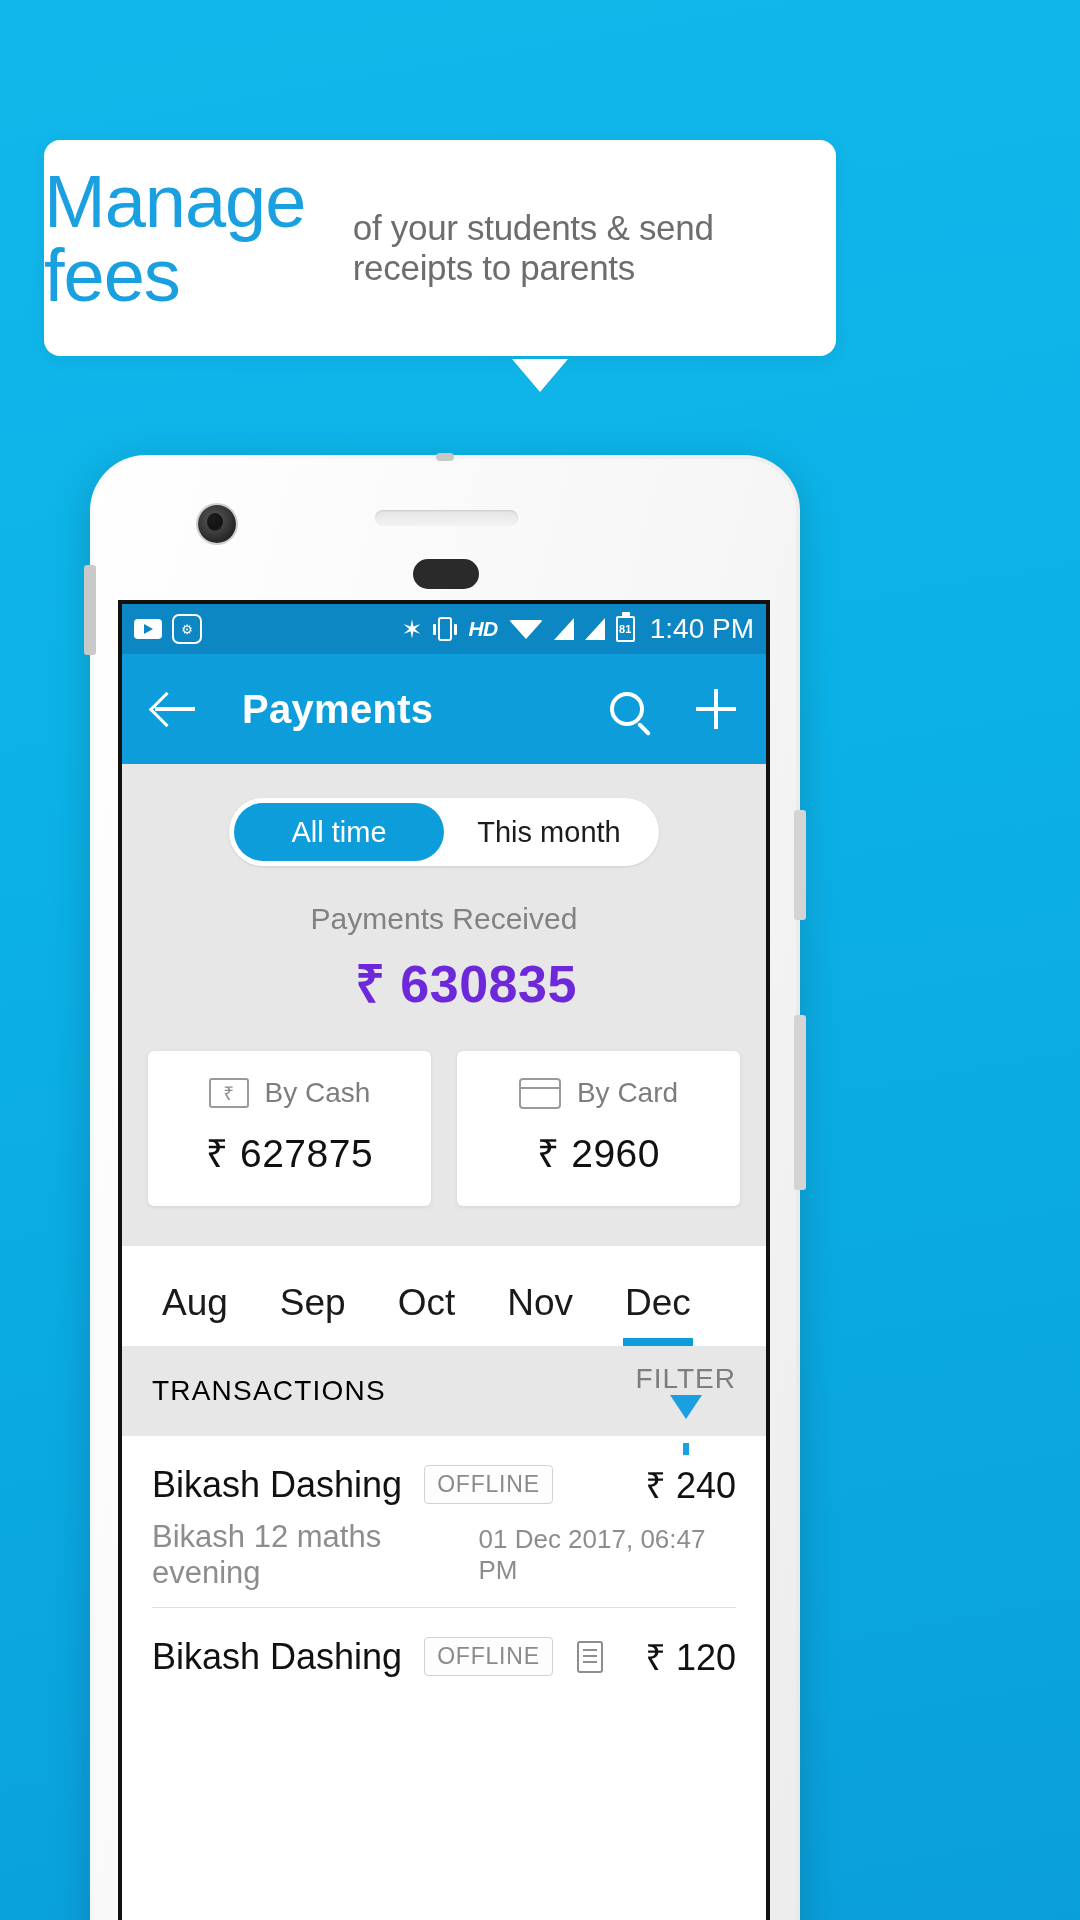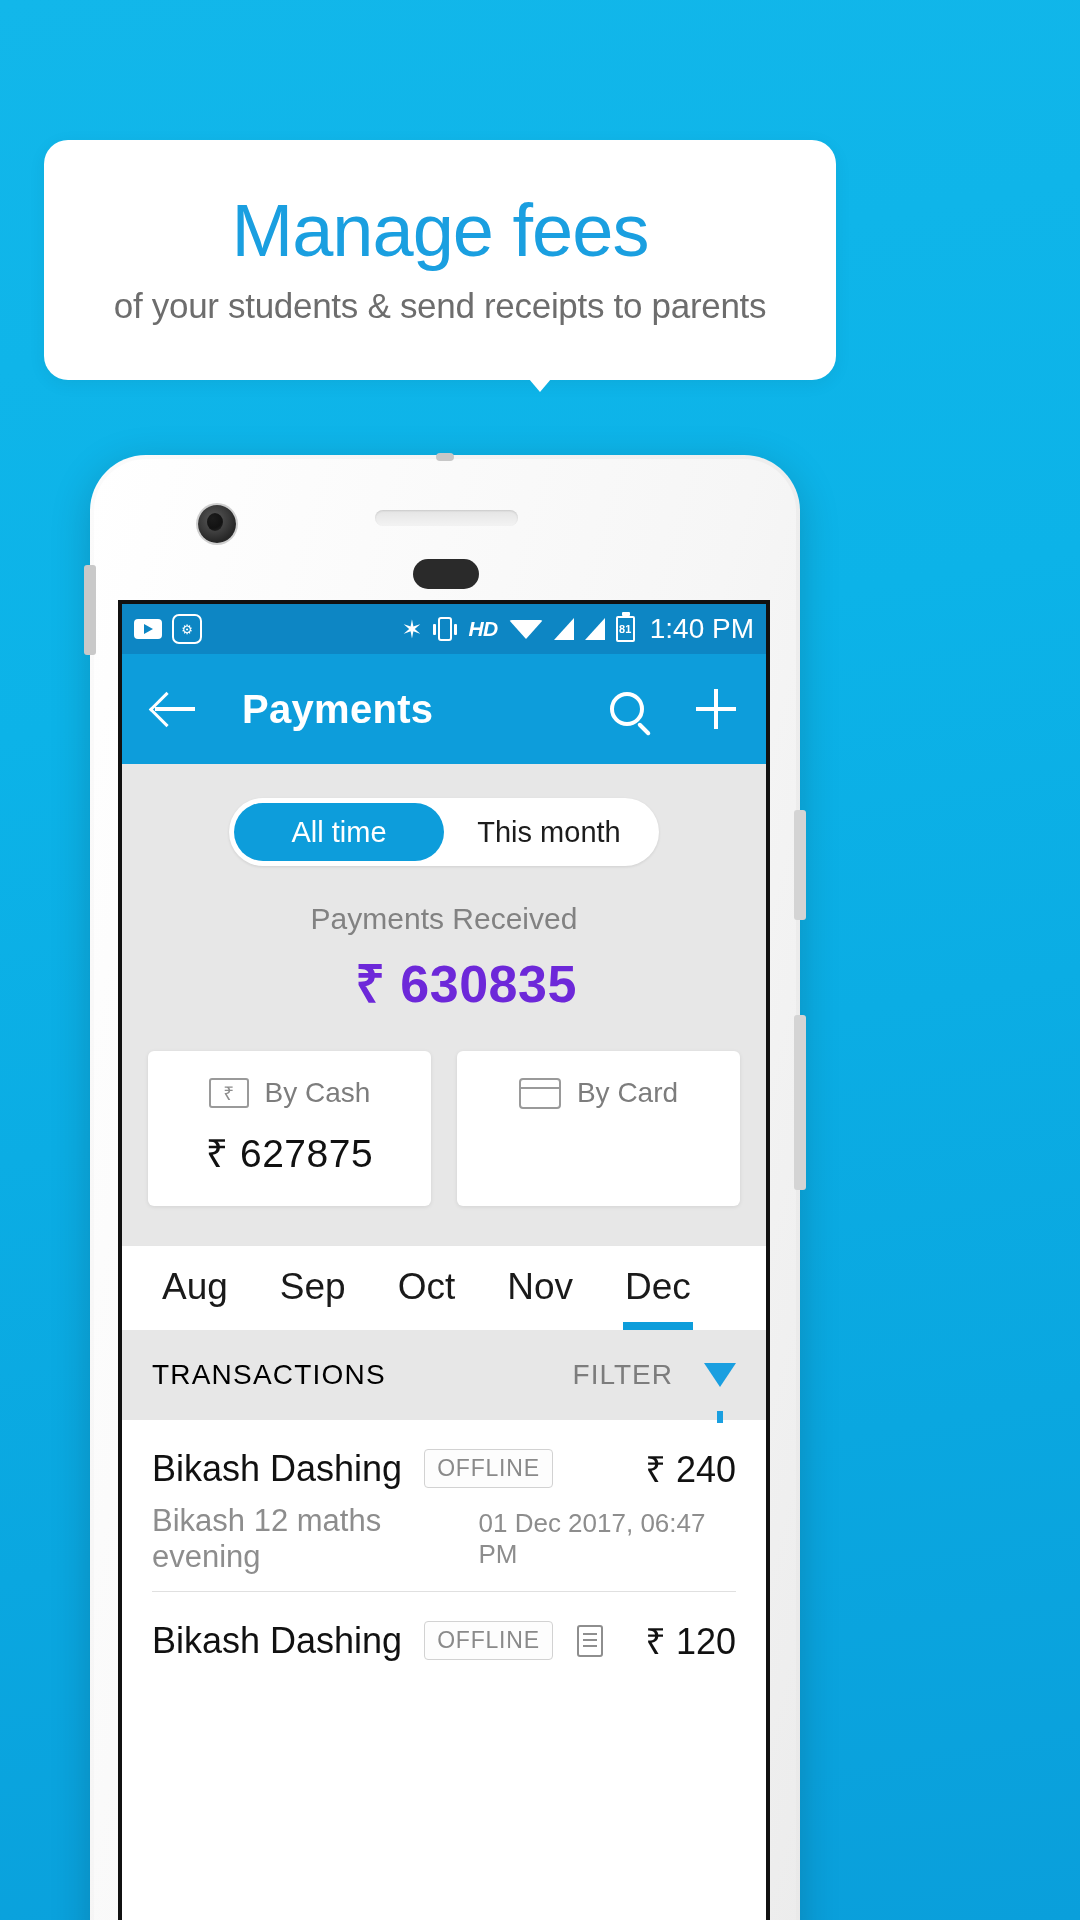--- a/index.html
+++ b/index.html
@@ -5,24 +5,24 @@
   * { margin:0; padding:0; box-sizing:border-box; }
   html,body { width:1080px; height:1920px; overflow:hidden; }
   body {
     font-family:"Liberation Sans", sans-serif;
     background: linear-gradient(170deg, #12b7ea 0%, #0cb3e8 35%, #0aa7e0 75%, #0a9fdb 100%);
     position:relative;
   }
 
   
   .callout {
-    position:absolute; left:44px; top:140px; width:792px; height:240px;
-    background:#ffffff; border-radius:24px;
+    position:absolute; left:44px; top:140px; width:792px; height:216px;
+    background:#ffffff; border-radius:16px;
     box-shadow:0 4px 18px rgba(0,0,0,0.06);
-    display:flex; flex-direction:column; align-items:center; justify-content:center;
+    display:flex; flex-direction:row; align-items:center; justify-content:center;
   }
   .callout-title {
     font-size:74px; color:#1a9fe0; font-weight:400; letter-spacing:-1px;
     line-height:1.0; margin-bottom:18px;
   }
   .callout-sub {
     font-size:35px; color:#6d6d6d; font-weight:400; letter-spacing:-0.3px;
   }
   .callout-tail {
     position:absolute; left:50%; top:359px; transform:translateX(-50%);
@@ -134,30 +134,30 @@
           box-shadow:0 1px 4px rgba(0,0,0,0.09);}
   .mcard-head{ display:flex;align-items:center;justify-content:center;gap:16px;}
   .mc-label{ font-size:28px;color:#7d7d7d;}
   .mc-amount{ text-align:center;font-size:39px;color:#111;margin-top:16px;letter-spacing:0.5px;}
   .ic-cash{ width:40px;height:30px;border:2.5px solid #9a9a9a;border-radius:3px;
             display:flex;align-items:center;justify-content:center;font-size:19px;color:#8d8d8d;}
   .ic-card{ width:42px;height:31px;border:2.5px solid #9a9a9a;border-radius:4px;position:relative;}
   .ic-card::after{content:"";position:absolute;left:0;top:7px;width:100%;height:2.5px;background:#9a9a9a;}
 
   
-  .tabs{ background:#fff;height:84px;display:flex;align-items:flex-end;padding-left:14px;
+  .tabs{ background:#fff;height:100px;display:flex;align-items:flex-end;padding-left:14px;
          box-shadow:0 1px 2px rgba(0,0,0,0.06); }
   .tab{ padding:0 26px 22px;font-size:37px;color:#1a1a1a;position:relative;}
   .tab .ind{ position:absolute;left:24px;right:24px;bottom:0;height:8px;background:#0d9ddb;display:none;}
   .tab.active .ind{ display:block; }
 
   
   .tx-head{ background:#e7e7e7;height:90px;display:flex;align-items:center;padding:0 30px;}
   .tx-head-title{ font-size:28px;color:#000000;letter-spacing:1.2px;}
-  .tx-filter{ margin-left:auto;display:flex;align-items:center;gap:31px;}
+  .tx-filter{ margin-left:auto;display:flex;align-items:center;gap:0;flex-direction:column;}
   .tx-filter-label{ font-size:28px;color:#7d7d7d;letter-spacing:1px;}
   .ic-funnel{ width:0;height:0;border-left:16px solid transparent;border-right:16px solid transparent;border-top:24px solid #1a9fe0;position:relative;}
   .ic-funnel::after{content:"";position:absolute;left:-3px;top:24px;width:6px;height:12px;background:#1a9fe0;}
 
   
   .tx-list{ background:#fff; }
   .tx-row{ padding:24px 30px 0; }
   .tx-r1{ display:flex;align-items:center;}
   .tx-name{ font-size:36px;color:#111; }
   .tx-badge{ margin-left:22px;border:1px solid #d2d2d2;border-radius:4px;
@@ -241,20 +241,21 @@
             <div class="ic-cash">₹</div>
             <div class="mc-label">By Cash</div>
           </div>
           <div class="mc-amount">₹ 627875</div>
         </div>
         <div class="mcard">
           <div class="mcard-head">
             <div class="ic-card"></div>
             <div class="mc-label">By Card</div>
           </div>
+          <div class="mc-amount">₹ 2960</div>
         </div>
       </div>
     </div>
 
     <div class="tabs">
       <div class="tab"><span>Aug</span></div>
       <div class="tab"><span>Sep</span></div>
       <div class="tab"><span>Oct</span></div>
       <div class="tab"><span>Nov</span></div>
       <div class="tab active"><span>Dec</span><div class="ind"></div></div>

